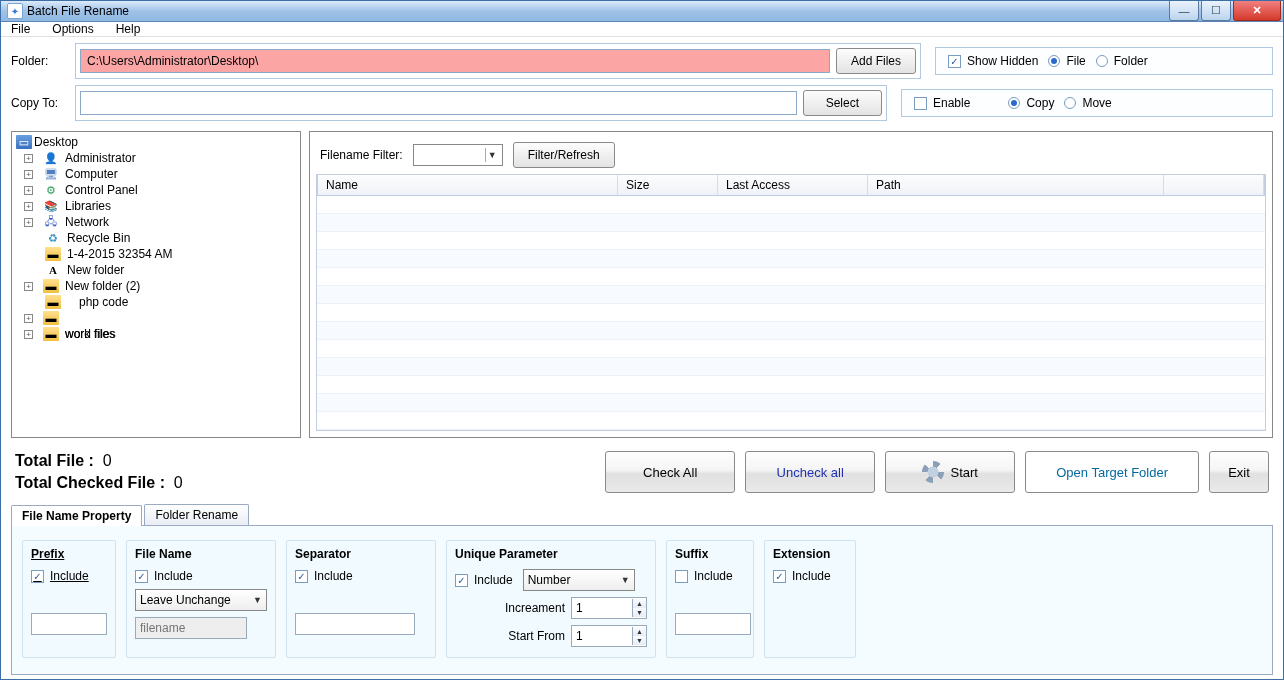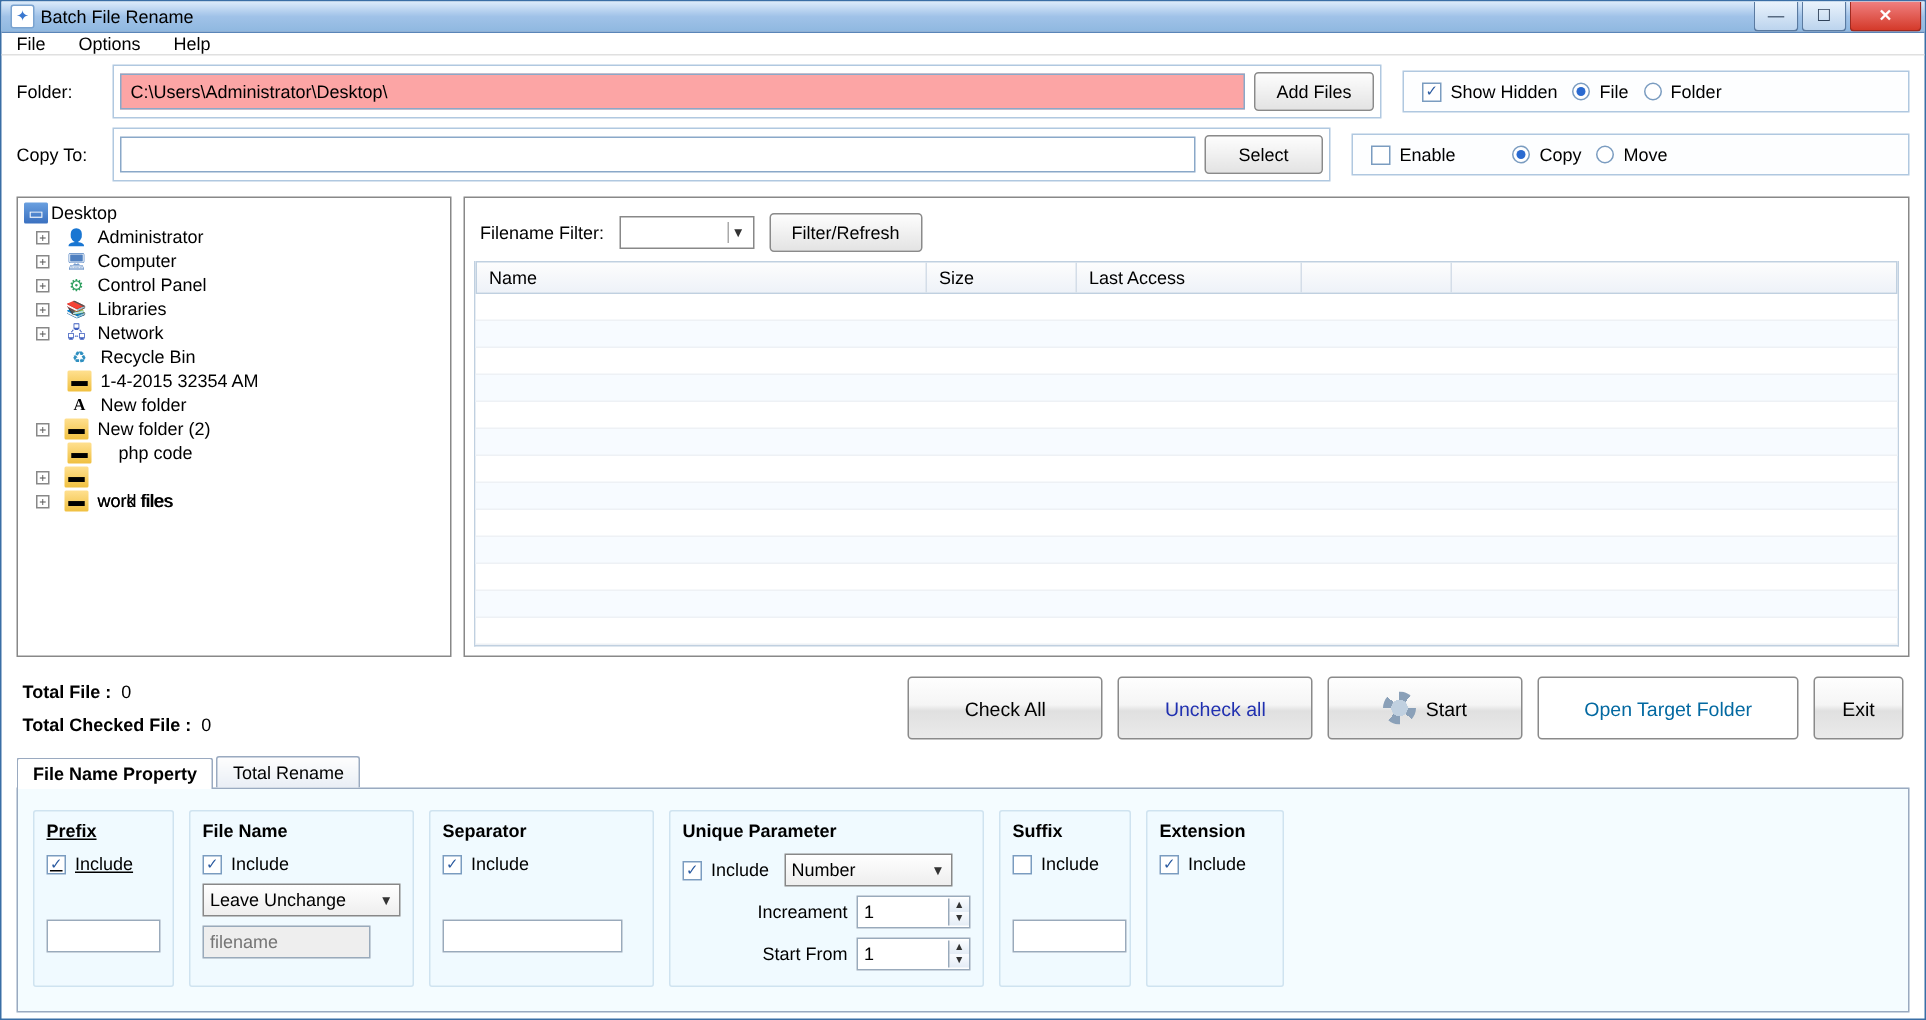--- a/index.html
+++ b/index.html
@@ -50,21 +50,21 @@
   .combo{ height:22px; width:90px; border:1px solid #888; background:#fff; display:flex; align-items:center; justify-content:flex-end; padding-right:3px;}
   .combo .arrow{ width:14px; height:14px; border-left:1px solid #aaa; display:flex; align-items:center; justify-content:center; font-size:9px; color:#333;}
   .grid{ flex:1; margin:0 6px 6px 6px; border:1px solid #c0d0e0; border-top:none; overflow:hidden;}
   .grid-header{ display:flex; height:22px; background:linear-gradient(#fdfdfd,#eef2f8); border:1px solid #c0d0e0; font-size:12px;}
   .gh{ border-right:1px solid #d4dde8; padding:3px 8px;}
   .grid-body{ height:calc(100% - 22px); background:#fff;}
   .grid-body .grow{ height:18px; border-bottom:1px solid #eef1f5;}
   .grid-body .grow.alt{ background:#f7fbff;}
   
   .statsrow{ display:flex; align-items:center; padding:12px 14px 4px 14px; gap:12px;}
-  .stats{ font-size:12px; line-height:22px;}
+  .stats{ font-size:16px; line-height:22px;}
   .stats b{ font-weight:bold;}
   .actions{ margin-left:auto; display:flex; gap:10px;}
   .gear{ width:22px; height:22px; display:inline-block; border-radius:50%; background:
       radial-gradient(circle at 50% 50%, #c0d0e0 0 35%, transparent 36%),
       conic-gradient(#8aa0b8 0 12%, transparent 12% 25%, #8aa0b8 25% 37%, transparent 37% 50%, #8aa0b8 50% 62%, transparent 62% 75%, #8aa0b8 75% 87%, transparent 87% 100%);
       margin-right:6px;}
   
   .tabs{ margin:6px 10px 10px 10px; }
   .tabstrip{ display:flex; font-size:12px;}
   .tab{ border:1px solid #9aaac0; border-bottom:none; padding:3px 10px; background:linear-gradient(#fefefe,#e9eef5); margin-right:2px; border-radius:2px 2px 0 0;}
@@ -260,20 +260,21 @@
         <div class="combo">
             <span class="arrow">▼</span>
           </div>
         <div class="btn">Filter/Refresh</div>
       </div>
       <div class="grid">
         <div class="grid-header">
           <div class="gh" style="width:300px;">Name</div>
           <div class="gh" style="width:100px;">Size</div>
           <div class="gh" style="width:150px;">Last Access</div>
+          <div class="gh" style="flex:1;">Path</div>
           <div class="gh" style="width:100px;"></div>
         </div>
         <div class="grid-body" id="grid-body">
             <div class="grow"></div>
             <div class="grow alt"></div>
             <div class="grow"></div>
             <div class="grow alt"></div>
             <div class="grow"></div>
             <div class="grow alt"></div>
             <div class="grow"></div>
@@ -301,21 +302,21 @@
           <span>Start</span>
         </div>
       <div class="btn big faded" style="background:#fff;">Open Target Folder</div>
       <div class="btn big" style="min-width:60px; padding:0 18px;">Exit</div>
     </div>
   </div>
 
   <div class="tabs">
     <div class="tabstrip">
       <div class="tab active">File Name Property</div>
-      <div class="tab">Total Rename</div>
+      <div class="tab">Folder Rename</div>
     </div>
     <div class="tabbody">
 
       <div class="group g-prefix">
         <div class="gtitle">Prefix</div>
         <label class="inline">
             <span class="cb">✓</span>
             <span>Include</span>
           </label>
         <div style="height:18px;"></div>

